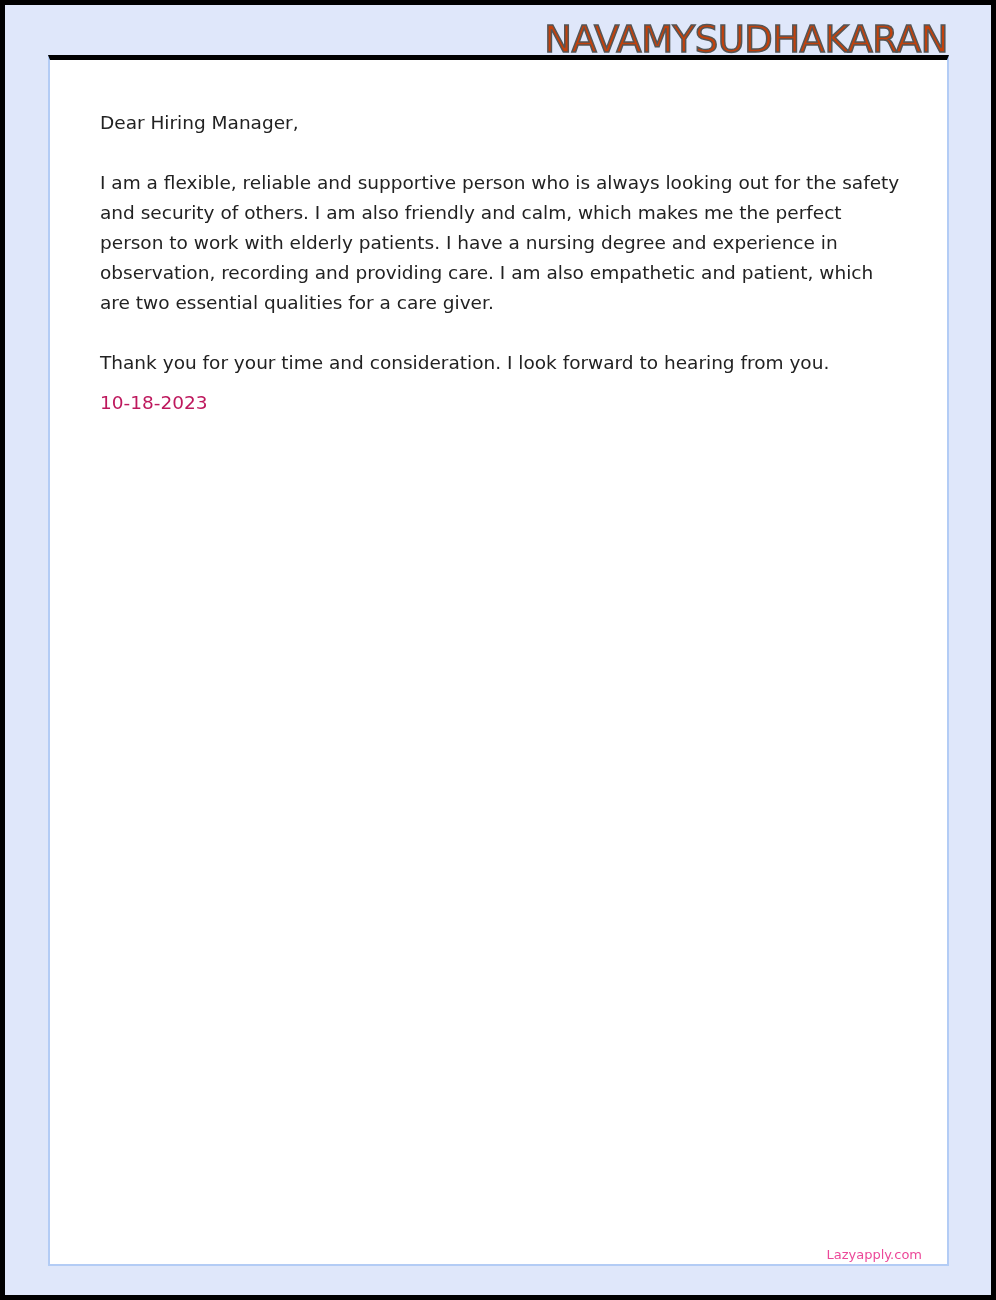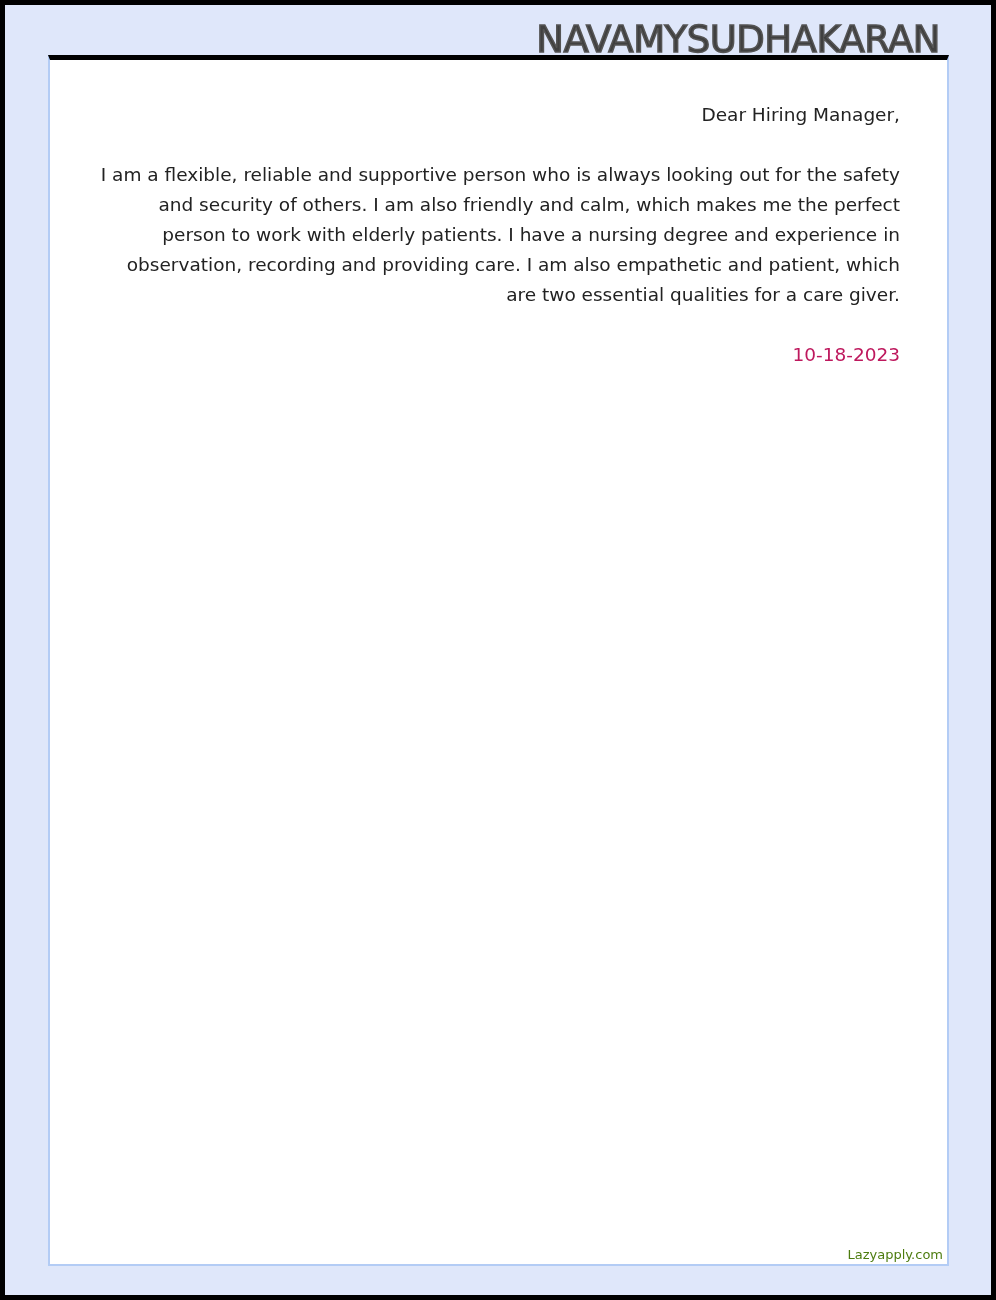--- a/index.html
+++ b/index.html
@@ -11,67 +11,67 @@
       font-family: "DejaVu Sans", sans-serif;
     }
     .frame {
       position: absolute;
       left: 5px; top: 5px;
       width: 986px; height: 1290px;
       background: #dfe7fa;
     }
     .name-header {
       position: absolute;
-      right: 51px; top: 13px;
+      right: 43px; top: 13px;
       font-family: "DejaVu Sans", sans-serif;
       font-size: 37px;
       letter-spacing: -0.5px;
-      color: #404040;
+      color: #c2410c;
       -webkit-text-stroke: 1.5px #555;
       line-height: 44px;
       white-space: nowrap;
     }
     .page {
       position: absolute;
       left: 48px; top: 55px;
       width: 897px; height: 1204px;
       background: #fff;
       border-left: 2px solid #b3ccf5;
       border-right: 2px solid #b3ccf5;
       border-bottom: 2px solid #b3ccf5;
       border-top: 5px solid #000;
       box-sizing: content-box;
     }
     .content {
       position: absolute;
-      left: 50px; top: 40px;
+      left: 50px; top: 48px;
       width: 800px;
       font-size: 18.5px;
       line-height: 30px;
       color: #222;
-      text-align: right;
     }
     .content p { margin: 0 0 30px 0; }
     .content p.closing { margin-bottom: 10px; }
     .date { color: #be185d; }
     .footer-brand {
       position: absolute;
-      right: 4px; bottom: 0px;
+      right: 25px; bottom: 0px;
       font-size: 13px;
-      color: #4d7c0f;
+      color: #ec4899;
       line-height: 18px;
     }
   </style>
 </head>
 <body>
 
 <div class="frame">
   <div class="name-header">NAVAMYSUDHAKARAN</div>
 </div>
 
 <div class="page">
   <div class="content">
     <p>Dear Hiring Manager,</p>
     <p>I am a flexible, reliable and supportive person who is always looking out for the safety and security of others. I am also friendly and calm, which makes me the perfect person to work with elderly patients. I have a nursing degree and experience in observation, recording and providing care. I am also empathetic and patient, which are two essential qualities for a care giver.</p>
+    <p class="closing">Thank you for your time and consideration. I look forward to hearing from you.</p>
     <div class="date">10-18-2023</div>
   </div>
   <div class="footer-brand">Lazyapply.com</div>
 </div>
 
 </body></html>

